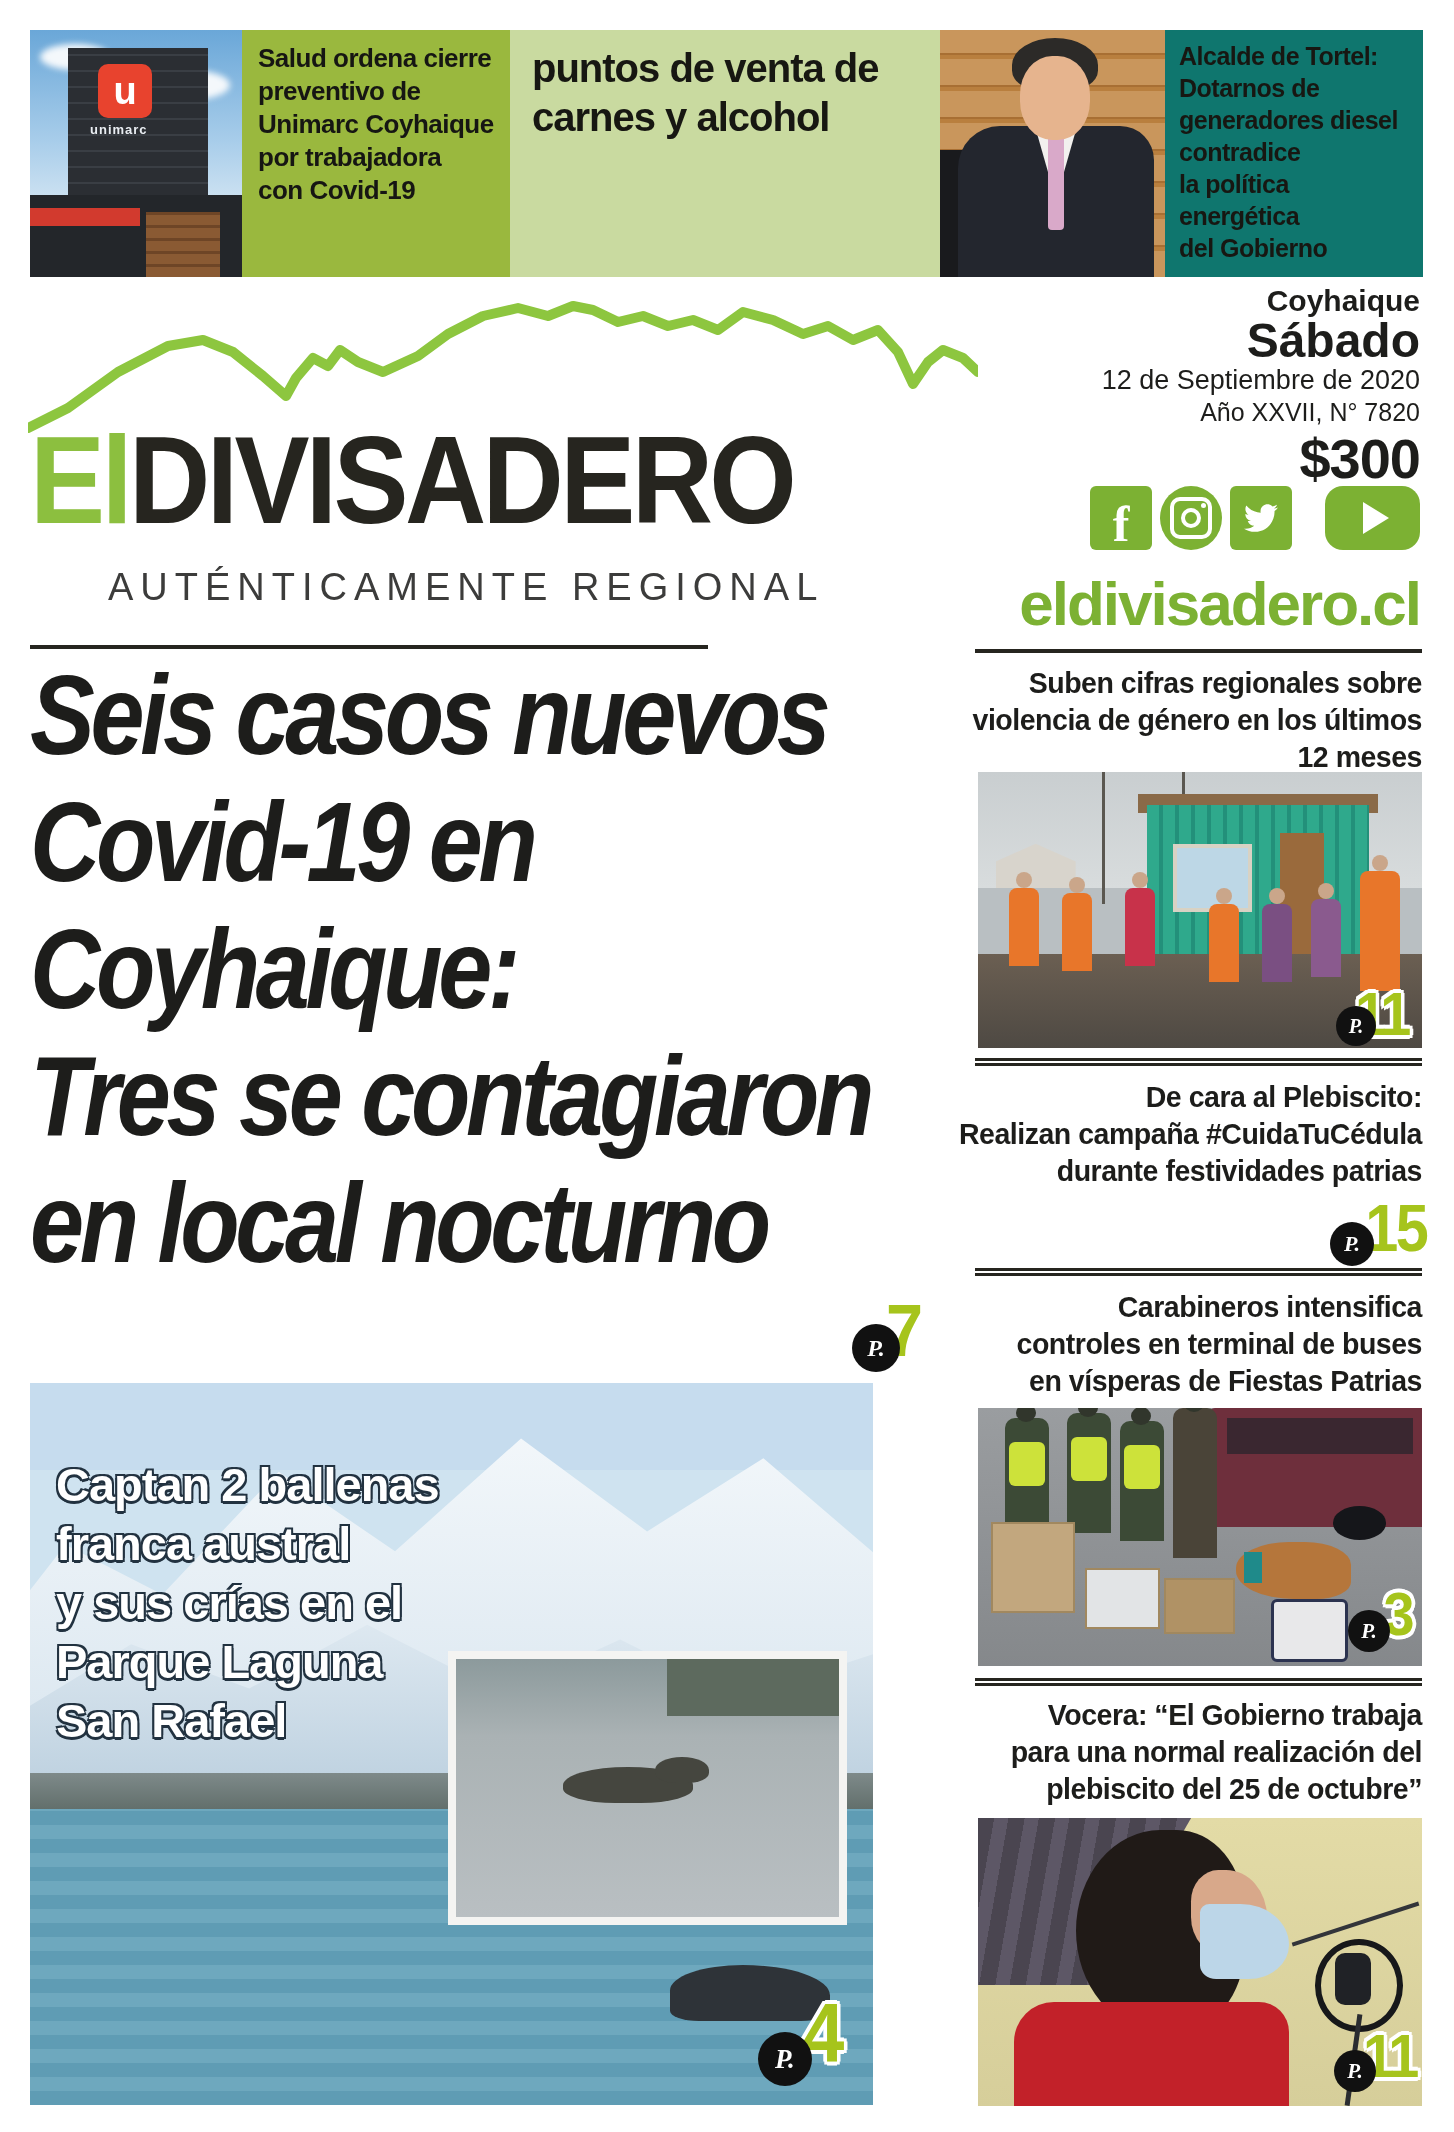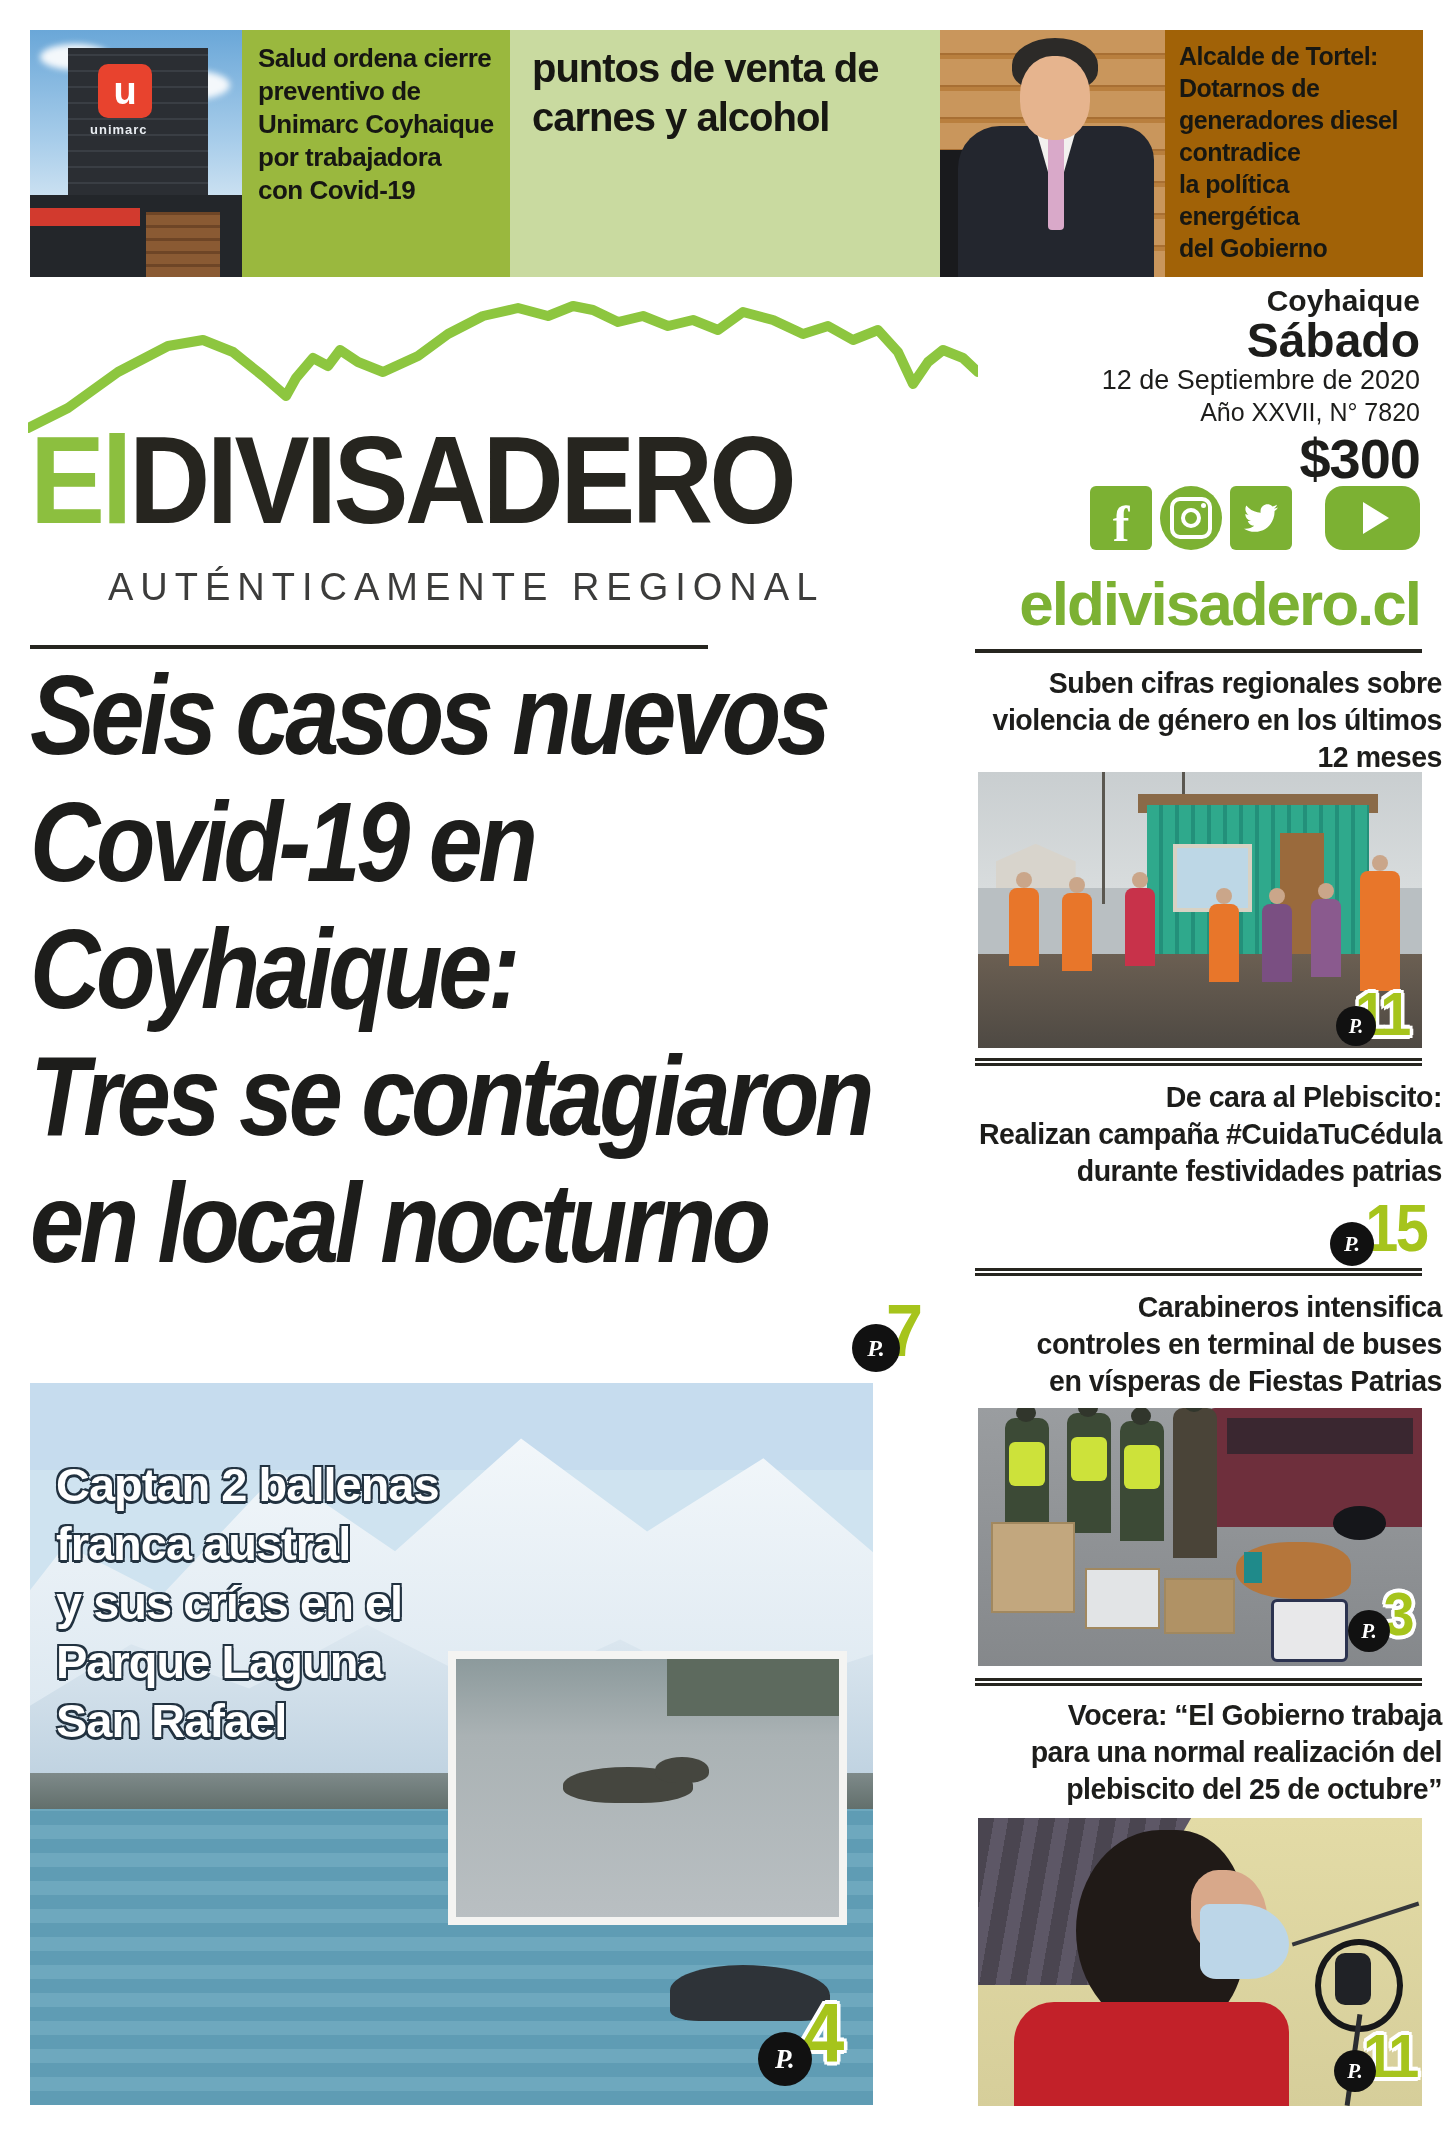--- a/index.html
+++ b/index.html
@@ -6,21 +6,21 @@
   #canvas{position:relative;width:1454px;height:2132px;background:#ffffff;overflow:hidden;
           font-family:"Liberation Sans","DejaVu Sans",sans-serif;color:#1d1d1b;}
   .abs{position:absolute;}
 
   
   .banner-box{position:absolute;top:30px;height:247px;box-sizing:border-box;}
   .salud-box{left:242px;width:268px;background:#9ab83e;padding:12px 10px 0 16px;}
   .salud-box .l{font-weight:bold;font-size:26px;line-height:33px;color:#161613;letter-spacing:-0.5px;}
   .sag-box{left:510px;width:430px;background:#c9daa0;padding:14px 10px 0 22px;}
   .sag-box .l{font-weight:bold;font-size:40px;line-height:49px;color:#171712;letter-spacing:-1px;}
-  .alcalde-box{left:1165px;width:258px;background:#a16207;padding:10px 8px 0 14px;}
+  .alcalde-box{left:1165px;width:258px;background:#0f766e;padding:10px 8px 0 14px;}
   .alcalde-box .l{font-weight:bold;font-size:25px;line-height:32px;color:#171712;letter-spacing:-0.5px;}
 
   
   .unimarc-photo{left:30px;width:212px;background:linear-gradient(#6aa7d8 0%,#a8cdea 45%,#cfe3f2 70%,#9fb7c6 100%);overflow:hidden;}
   .cloud{position:absolute;background:#f4f8fb;border-radius:50%;filter:blur(3px);}
   .tower{position:absolute;left:38px;top:18px;width:140px;height:150px;background:
       repeating-linear-gradient(0deg,#2b2e33 0 14px,#3a3e44 14px 16px);}
   .ulogo{position:absolute;left:68px;top:34px;width:54px;height:54px;background:#e8432e;border-radius:10px;
          display:flex;align-items:center;justify-content:center;color:#fff;font-weight:bold;font-size:38px;}
   .ulabel{position:absolute;left:60px;top:92px;width:80px;color:#e9edf2;font-size:13px;font-weight:bold;letter-spacing:1px;}
@@ -79,21 +79,21 @@
   .main-head .l{font-weight:bold;font-size:113px;line-height:127px;letter-spacing:-5px;color:#1d1d1b;
                 transform:scaleX(0.86);transform-origin:left top;white-space:nowrap;}
 
   
   .badge-num{position:absolute;font-weight:bold;color:#a6c41c;letter-spacing:-3px;transform:scaleX(0.9);}
   .badge-num.on-photo{text-shadow:-3px -3px 0 #fff,3px -3px 0 #fff,-3px 3px 0 #fff,3px 3px 0 #fff,0 -4px 0 #fff,0 4px 0 #fff,-4px 0 0 #fff,4px 0 0 #fff;}
   .badge-p{position:absolute;background:#111;border-radius:50%;color:#fff;display:flex;align-items:center;justify-content:center;
            font-weight:bold;font-style:italic;font-family:"Liberation Serif",serif;}
 
   
-  .rc-head{position:absolute;left:720px;width:722px;text-align:right;}
+  .rc-head{position:absolute;left:700px;width:722px;text-align:right;}
   .rc-head .l{font-weight:bold;font-size:30px;line-height:37px;letter-spacing:-0.5px;
               transform:scaleX(0.95);transform-origin:right top;}
 
   .rc-photo{position:absolute;left:978px;width:444px;overflow:hidden;background:#b9bfc2;}
 
   
   .wp-sky{position:absolute;left:0;top:0;width:100%;height:42%;background:linear-gradient(#c9ced0,#d8dcdd);}
   .wp-house{position:absolute;left:4%;top:26%;width:18%;height:16%;background:#d8d4cc;clip-path:polygon(0 40%,50% 0,100% 40%,100% 100%,0 100%);}
   .wp-tree{position:absolute;background:#5a5750;width:3px;}
   .wp-shed{position:absolute;left:38%;top:12%;width:50%;height:68%;background:

